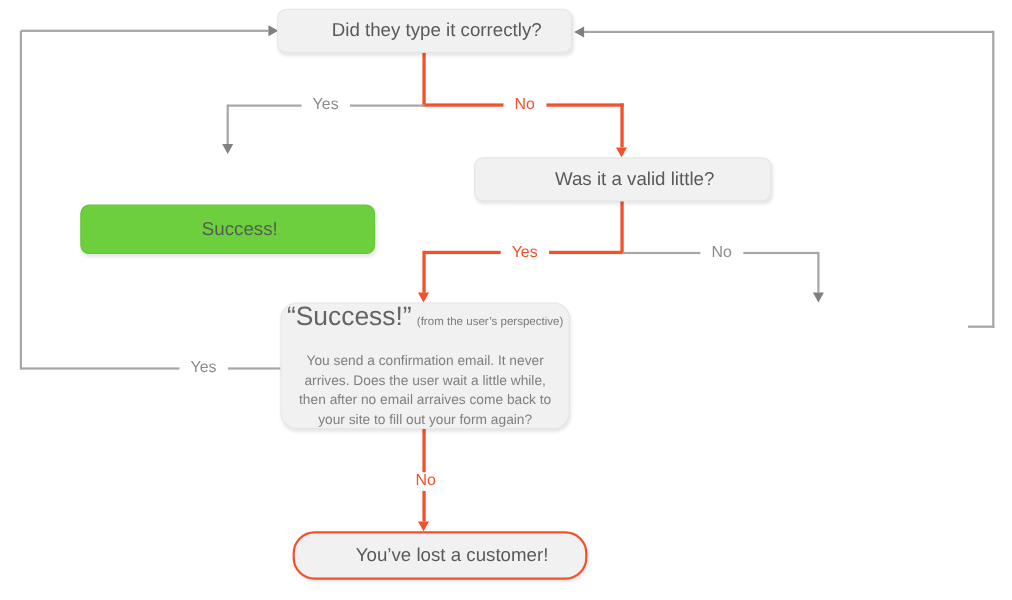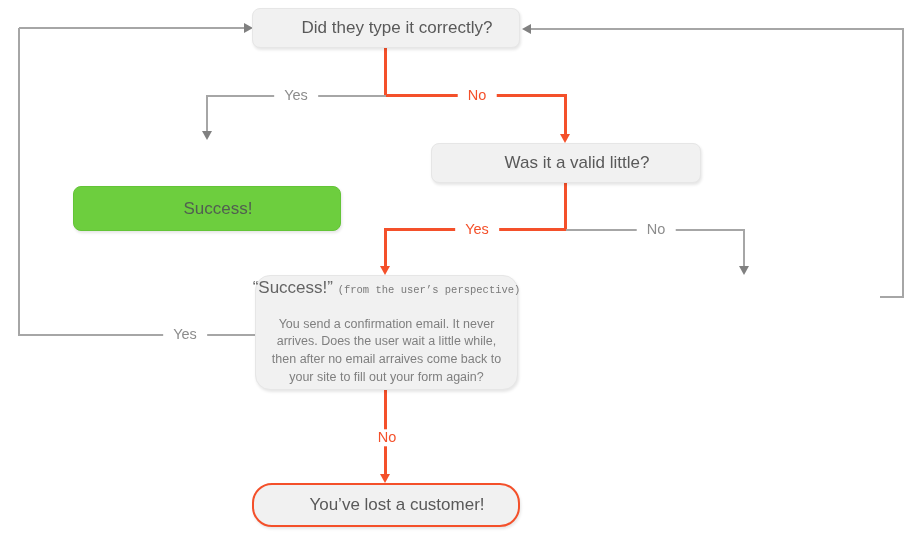--- a/index.html
+++ b/index.html
@@ -36,22 +36,22 @@
   }
   .node--alert {
     border: 2px solid #f4502a;
   }
   .node--note {
     border-radius: 15px;
     flex-direction: column;
     padding: 10px 14px;
   }
   .note-heading { color: #646464; line-height: 1.2; white-space: nowrap; }
-  .note-heading .big { font-size: 17px; }
-  .note-heading .small { font-size: 10.5px; color: #7a7a7a; font-family: Liberation Mono, monospace; }
+  .note-heading .big { font-size: 24px; }
+  .note-heading .small { font-size: 10.5px; color: #7a7a7a; }
   .note-body {
     margin-top: 17px;
     font-size: 12.5px;
     line-height: 1.42;
     color: #7f7f7f;
     text-align: center;
   }
 
   
   .seg { position: absolute; }
@@ -140,17 +140,17 @@
 
   <div class="node node--note" style="left:255px; top:275px; width:263px; height:115px;">
     <div class="note-heading">
       <span class="big">“Success!”</span>
       <span class="small">(from the user’s perspective)</span>
     </div>
     <div class="note-body">You send a confirmation email. It never arrives. Does the user wait a little while, then after no email arraives come back to your site to fill out your form again?</div>
   </div>
 
 
-  <div class="node node--alert" style="left:252px; top:483px; width:268px; height:44px;border-radius:20px;">
+  <div class="node node--alert" style="left:266px; top:483px; width:268px; height:44px;border-radius:20px;">
     <span>You’ve lost a customer!</span>
   </div>
 
 </div>
 
 </body></html>

